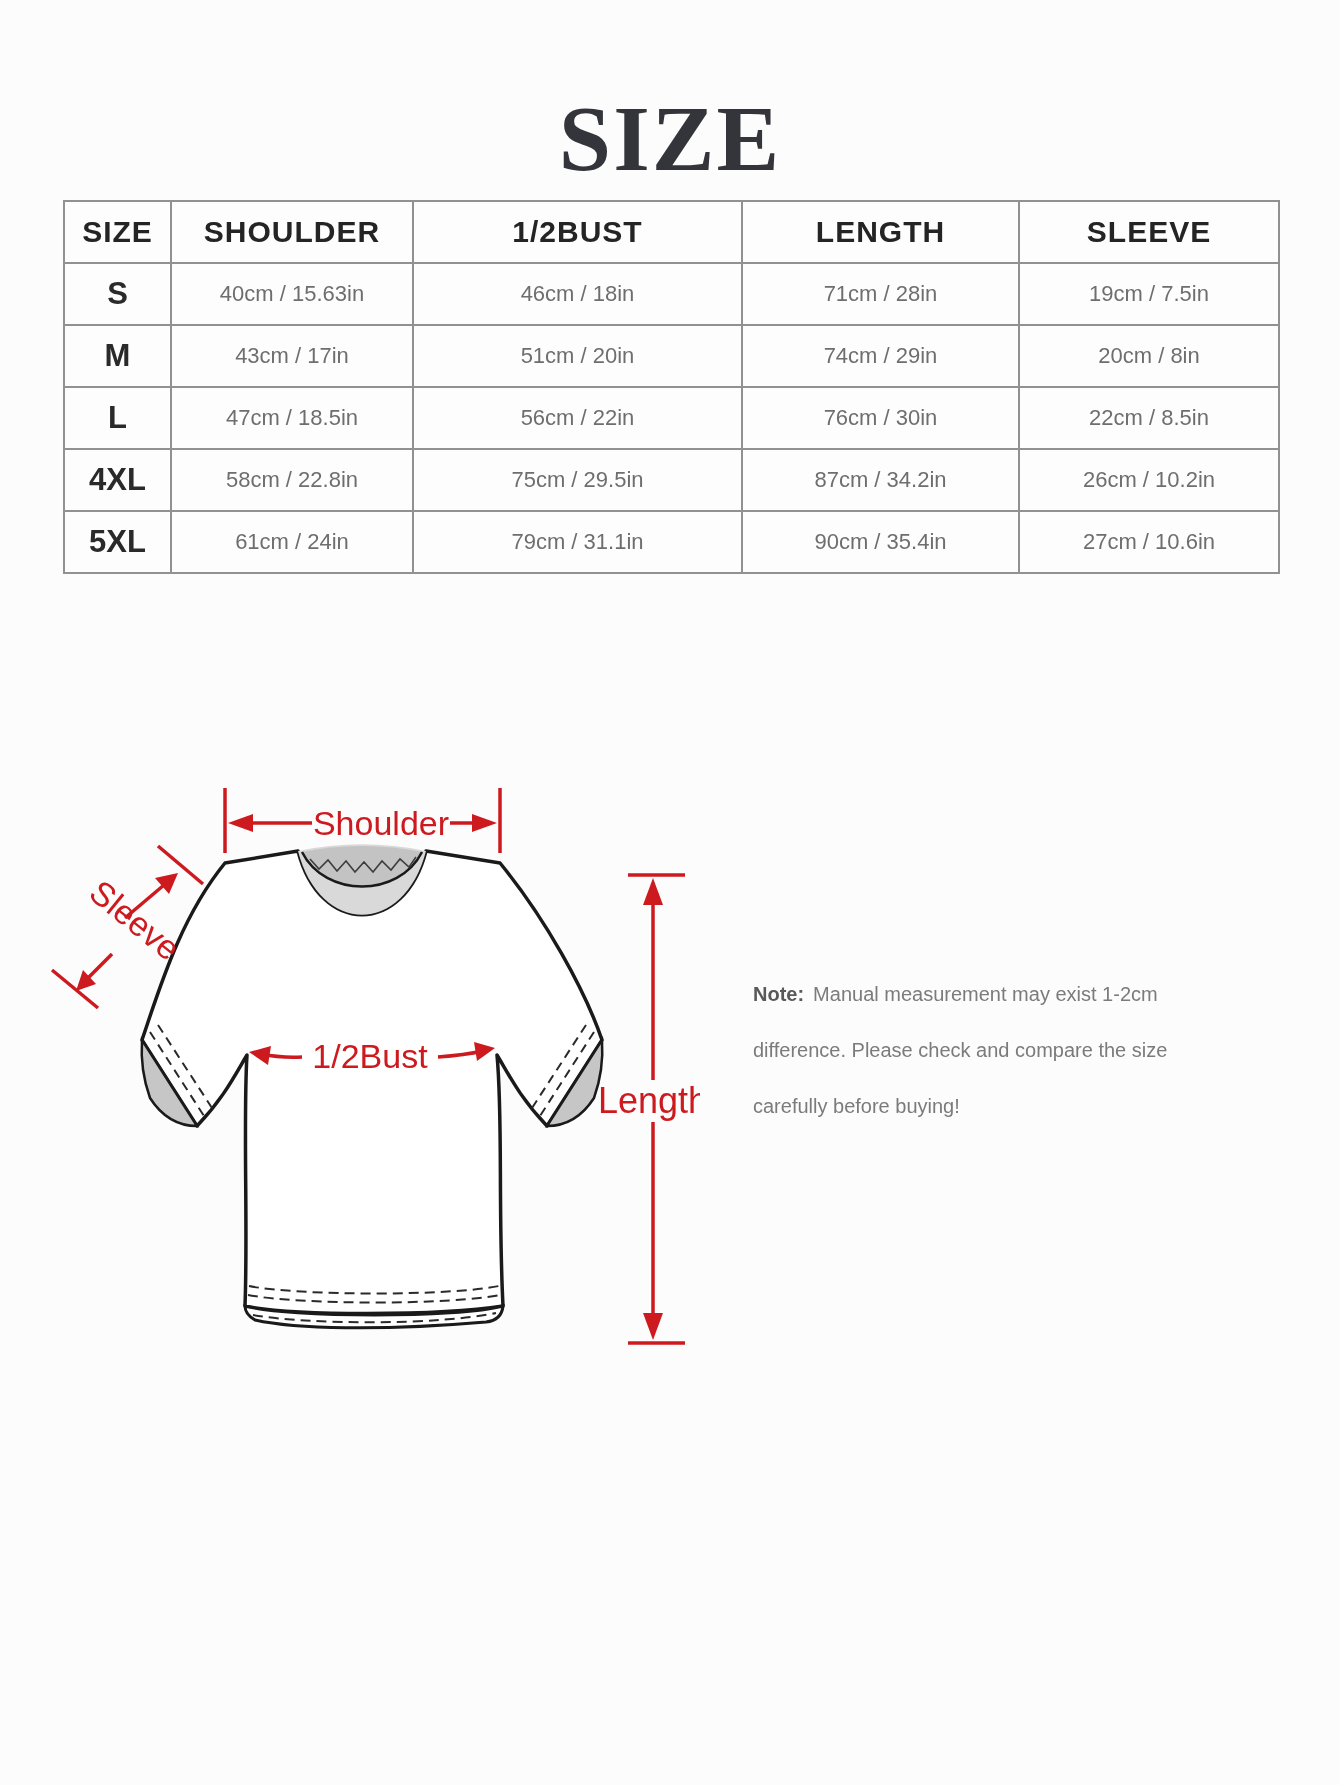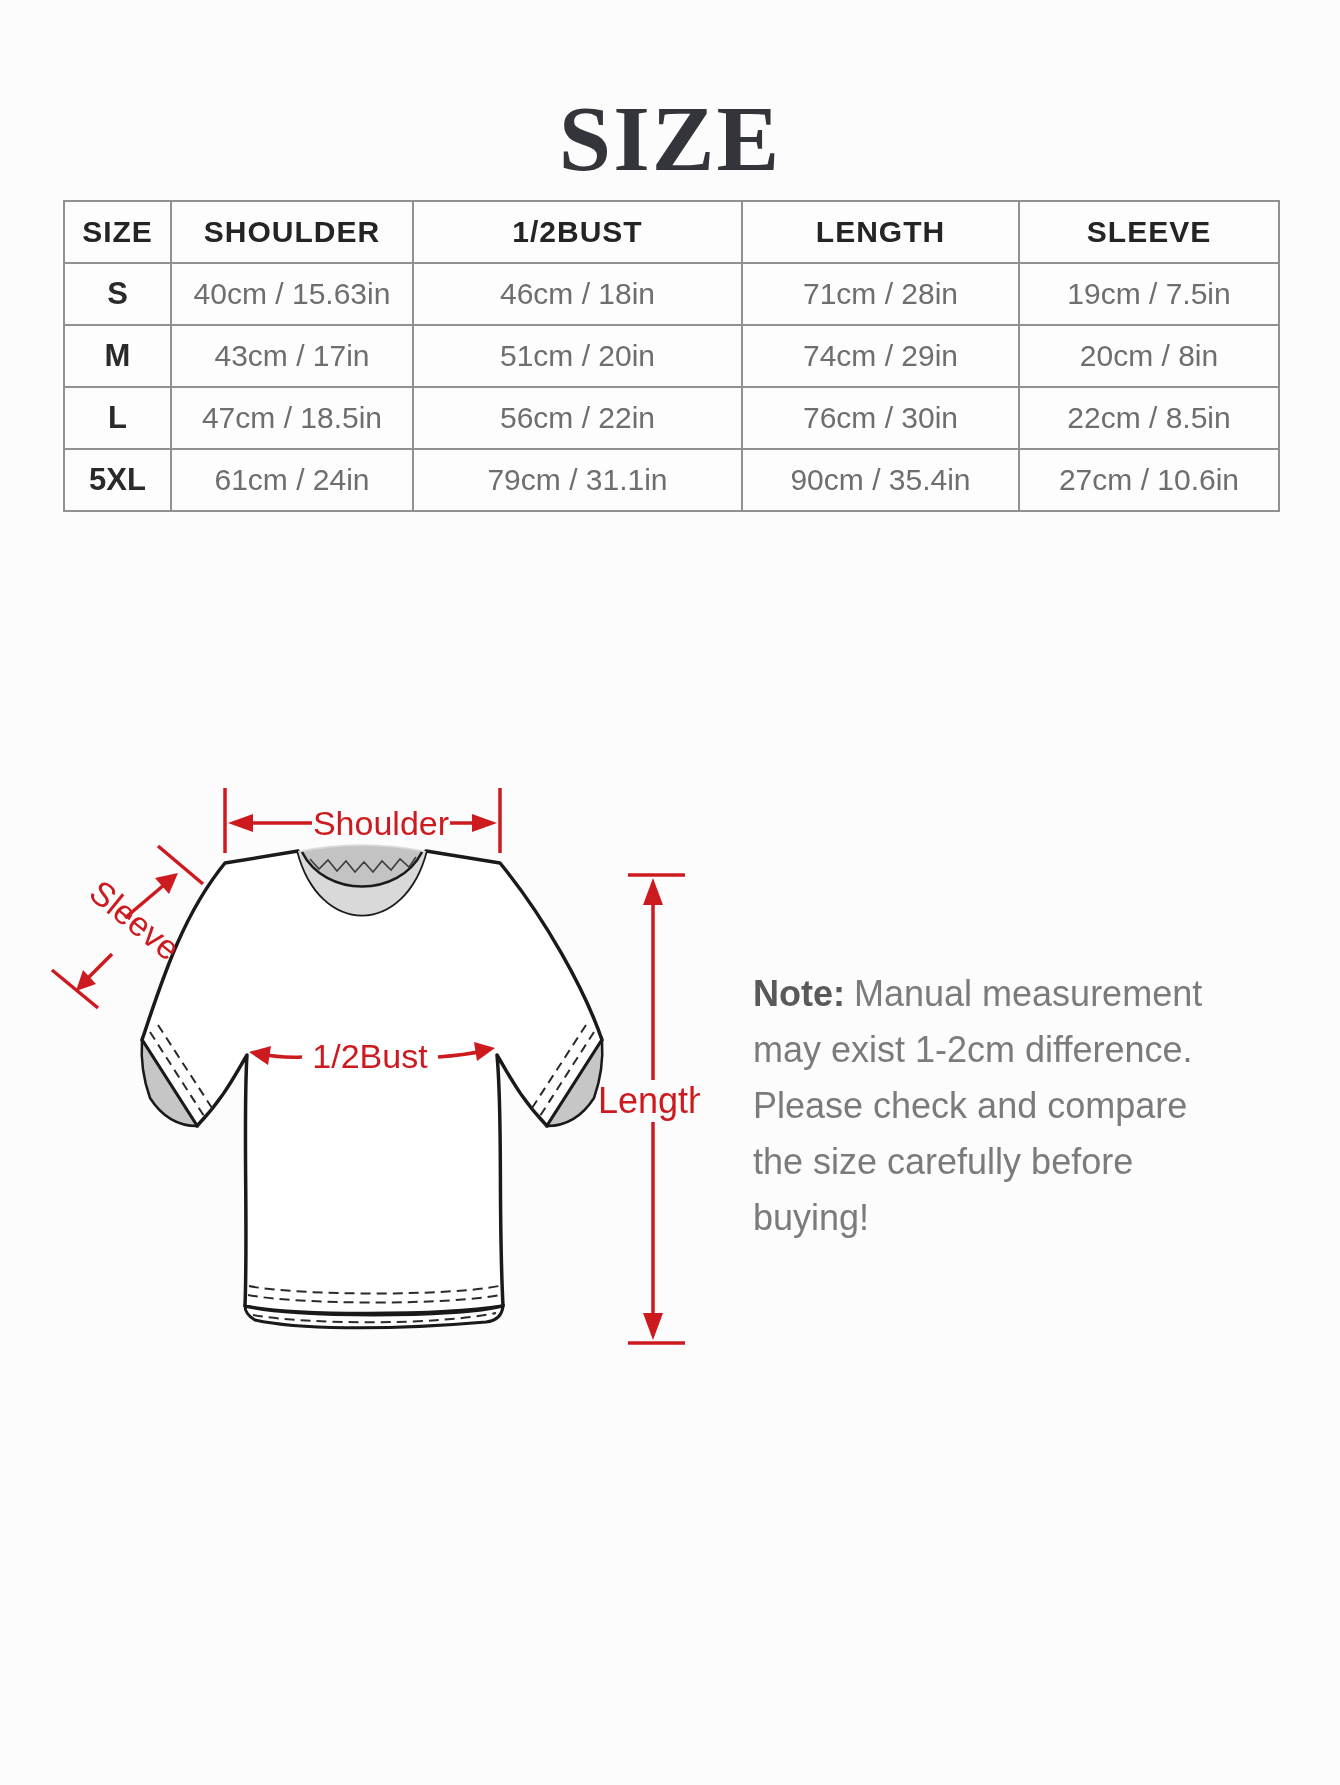--- a/index.html
+++ b/index.html
@@ -19,25 +19,25 @@
     border-collapse:collapse;table-layout:fixed;background:#fdfdfd;
   }
   table.size-table td,table.size-table th{
     border:2px solid #919191;height:60px;padding:0;text-align:center;
     vertical-align:middle;overflow:hidden;white-space:nowrap;
   }
   table.size-table th{
     font-size:30px;font-weight:700;color:#242424;letter-spacing:1px;
   }
   td.size-cell{font-size:31px;font-weight:700;color:#2a2a2a;}
-  td.val-cell{font-size:30px;font-weight:400;color:#6e6e6e;}
+  td.val-cell{font-size:22px;font-weight:400;color:#6e6e6e;}
   
   .note{
     position:absolute;left:753px;top:966px;width:492px;
-    font-size:36px;line-height:56px;color:#7b7b7b;
+    font-size:20px;line-height:56px;color:#7b7b7b;
   }
   .note b{color:#595959;font-weight:700;margin-right:9px;}
   
   .diagram-svg{position:absolute;left:40px;top:758px;}
 </style>
 </head>
 <body>
 
 <h1 class="page-title">SIZE</h1>
 
@@ -70,20 +70,27 @@
     <td class="val-cell">51cm / 20in</td>
     <td class="val-cell">74cm / 29in</td>
     <td class="val-cell">20cm / 8in</td>
   </tr>
   <tr>
     <td class="size-cell">L</td>
     <td class="val-cell">47cm / 18.5in</td>
     <td class="val-cell">56cm / 22in</td>
     <td class="val-cell">76cm / 30in</td>
     <td class="val-cell">22cm / 8.5in</td>
+  </tr>
+  <tr>
+    <td class="size-cell">4XL</td>
+    <td class="val-cell">58cm / 22.8in</td>
+    <td class="val-cell">75cm / 29.5in</td>
+    <td class="val-cell">87cm / 34.2in</td>
+    <td class="val-cell">26cm / 10.2in</td>
   </tr>
   <tr>
     <td class="size-cell">5XL</td>
     <td class="val-cell">61cm / 24in</td>
     <td class="val-cell">79cm / 31.1in</td>
     <td class="val-cell">90cm / 35.4in</td>
     <td class="val-cell">27cm / 10.6in</td>
   </tr>
 </tbody>
   </table>

